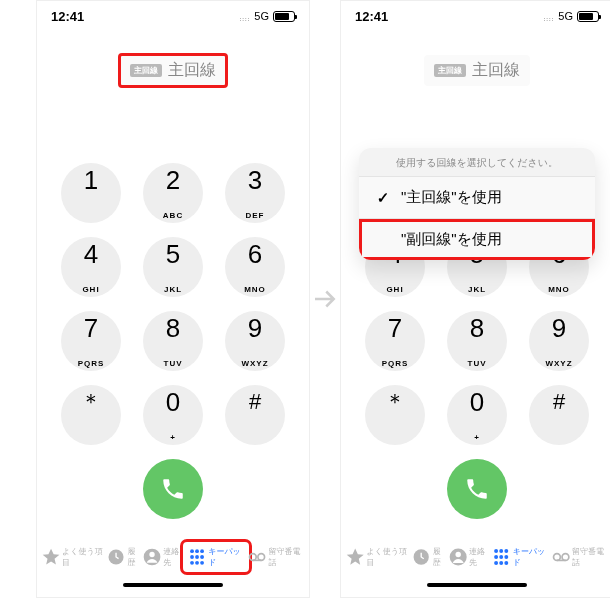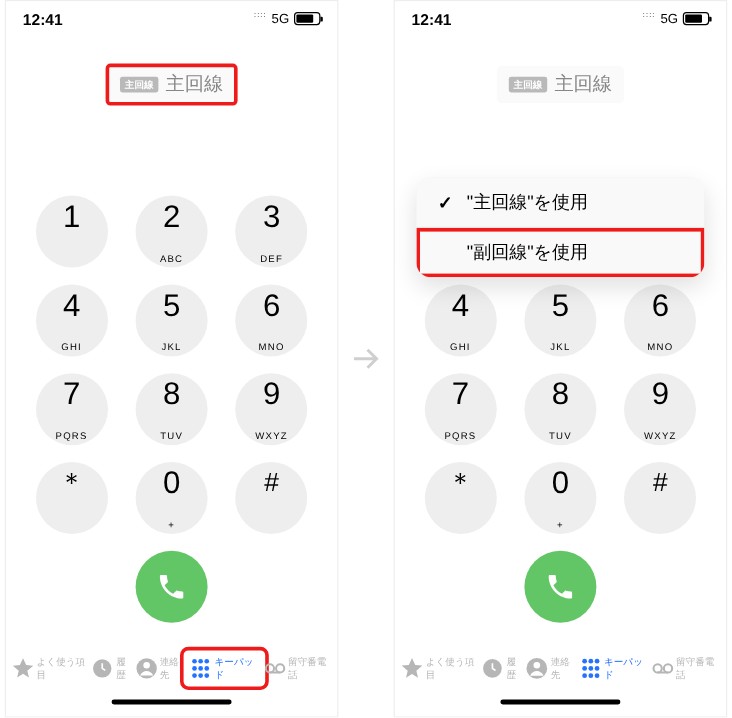--- a/index.html
+++ b/index.html
@@ -1,39 +1,39 @@
 <!DOCTYPE html>
 <html><head>
 <meta charset="utf-8">
 <style>
   * { margin: 0; padding: 0; box-sizing: border-box; font-family: -apple-system, "Helvetica Neue", sans-serif; }
   body { background: #fff; width: 610px; height: 598px; overflow: hidden; }
-  .stage { display: flex; align-items: center; position: relative; }
+  .stage { display: flex; align-items: center; position: relative; padding-left: 32px; }
   .phone { width: 278px; height: 598px; background: #fff; position: relative; display: flex; flex-direction: column; border: 1px solid #eee;}
   .phone.left { margin-left: 4px; margin-right: 0; }
   .phone.right { margin-left: 0; margin-right: 4px; }
   .arrow-gap { width: 46px; display:flex; align-items:center; justify-content:center; }
 
   .status-bar { height: 30px; display: flex; align-items: center; justify-content: space-between; padding: 0 14px; font-size: 13px; font-weight: 600; }
-  .status-right { display: flex; align-items: flex-start; gap: 4px; font-size: 11px; font-weight:500; }
+  .status-right { display: flex; align-items: flex-end; gap: 4px; font-size: 11px; font-weight:500; }
   .sig-dots { font-size: 6px; line-height: 6px; letter-spacing:1px;}
   .battery { width: 22px; height: 11px; border: 1px solid #000; border-radius: 3px; position: relative; }
   .battery::after { content:''; position:absolute; right:-3px; top:3px; width:2px; height:4px; background:#000; border-radius:0 1px 1px 0;}
   .battery .fill { position:absolute; left:1px; top:1px; bottom:1px; width:70%; background:#000; border-radius:1px;}
 
   .line-pill { margin: 24px auto 2px; display:inline-flex; align-items:center; gap:6px; padding: 5px 10px; border-radius: 4px; align-self:center; background:#fafafa; }
   .line-pill.highlight { outline: 3px solid #ef1a1a; outline-offset: -1px; border-radius:2px;}
   .pill-badge { background:#b9b9b9; color:#fff; font-size:8px; font-weight:700; padding:1px 4px; border-radius:2px; letter-spacing:0;}
   .pill-text { font-size: 16px; color:#878787; font-weight:400;}
 
   .keypad-area { flex:1; display:flex; flex-direction:column; justify-content:flex-end; padding: 0 18px 6px; position:relative;}
   .keypad { display:grid; grid-template-columns: repeat(3, 1fr); gap: 14px 22px; padding: 0 6px; }
   .key { width: 60px; height: 60px; border-radius: 50%; background:#eeeeee; display:flex; flex-direction:column; align-items:center; justify-content:center; justify-self:center; cursor:pointer; }
   .key .digit { font-size: 26px; font-weight:400; line-height:1; color:#000;}
-  .key .letters { font-size: 8px; font-weight:400; letter-spacing:1px; color:#000; margin-top:18px; min-height:9px;}
+  .key .letters { font-size: 8px; font-weight:700; letter-spacing:1px; color:#000; margin-top:18px; min-height:9px;}
   .key.sym .digit{ font-size:22px; }
   .call-row { display:flex; justify-content:center; margin: 14px 0 6px;}
   .call-btn { width: 60px; height:60px; border-radius:50%; background:#63c666; display:flex; align-items:center; justify-content:center; cursor:pointer;}
 
   .tabbar { height: 52px; display:flex; justify-content: space-around; align-items:center; border-top:0; padding: 0 4px;}
   .tab { display:flex; flex-direction:row; align-items:center; gap:1px; font-size:8px; color:#b6b6b6; cursor:pointer;}
   .tab.active { color:#2472ff; }
   .tab svg { width:22px; height:22px; }
   .tab.highlight-wrap { outline: 3px solid #ef1a1a; outline-offset:2px; border-radius:2px; padding:2px;}
 
@@ -261,20 +261,21 @@
       <div class="call-row">
         <div class="call-btn">
           <svg width="26" height="26" viewBox="0 0 24 24" fill="#fff">
               <path d="M6.6 10.8c1.4 2.8 3.8 5.1 6.6 6.6l2.2-2.2c.3-.3.7-.4 1-.2 1.1.4 2.4.6 3.6.6.6 0 1 .4 1 1V20c0 .6-.4 1-1 1C10.7 21 3 13.3 3 4c0-.6.4-1 1-1h3.5c.6 0 1 .4 1 1 0 1.2.2 2.5.6 3.6.1.3 0 .7-.2 1l-2.3 2.2z"></path>
             </svg>
         </div>
       </div>
 
       <div class="sheet-backdrop">
         <div class="sheet">
+          <div class="sheet-header">使用する回線を選択してください。</div>
           <div class="sheet-opt">
             <span class="check">✓</span>
             <span>"主回線"を使用</span>
           </div>
           <div class="sheet-opt highlight">
             <span class="check"></span>
             <span>"副回線"を使用</span>
           </div>
         </div>
       </div>

